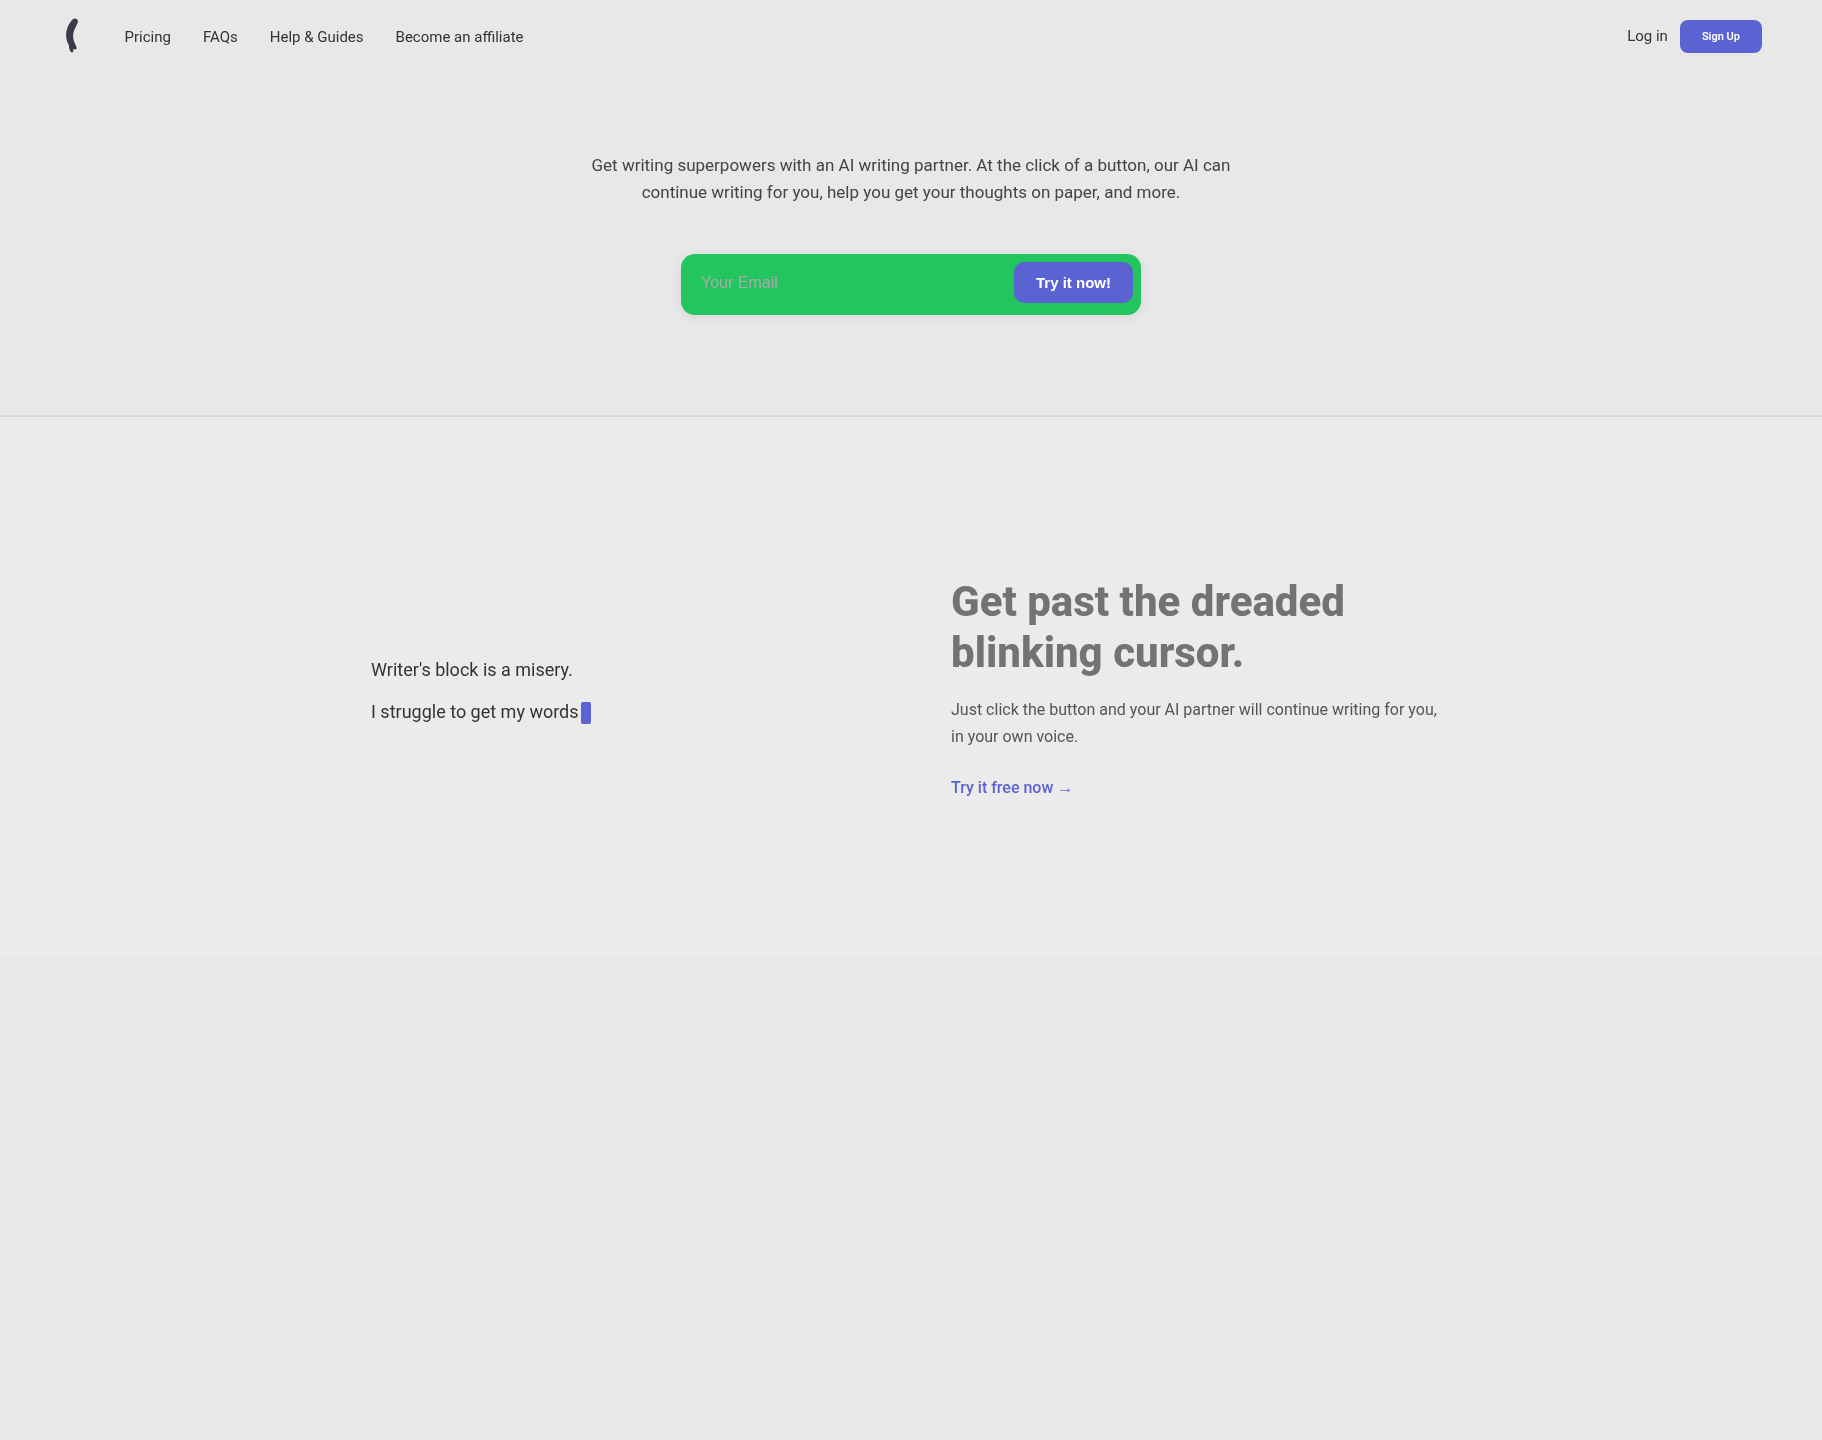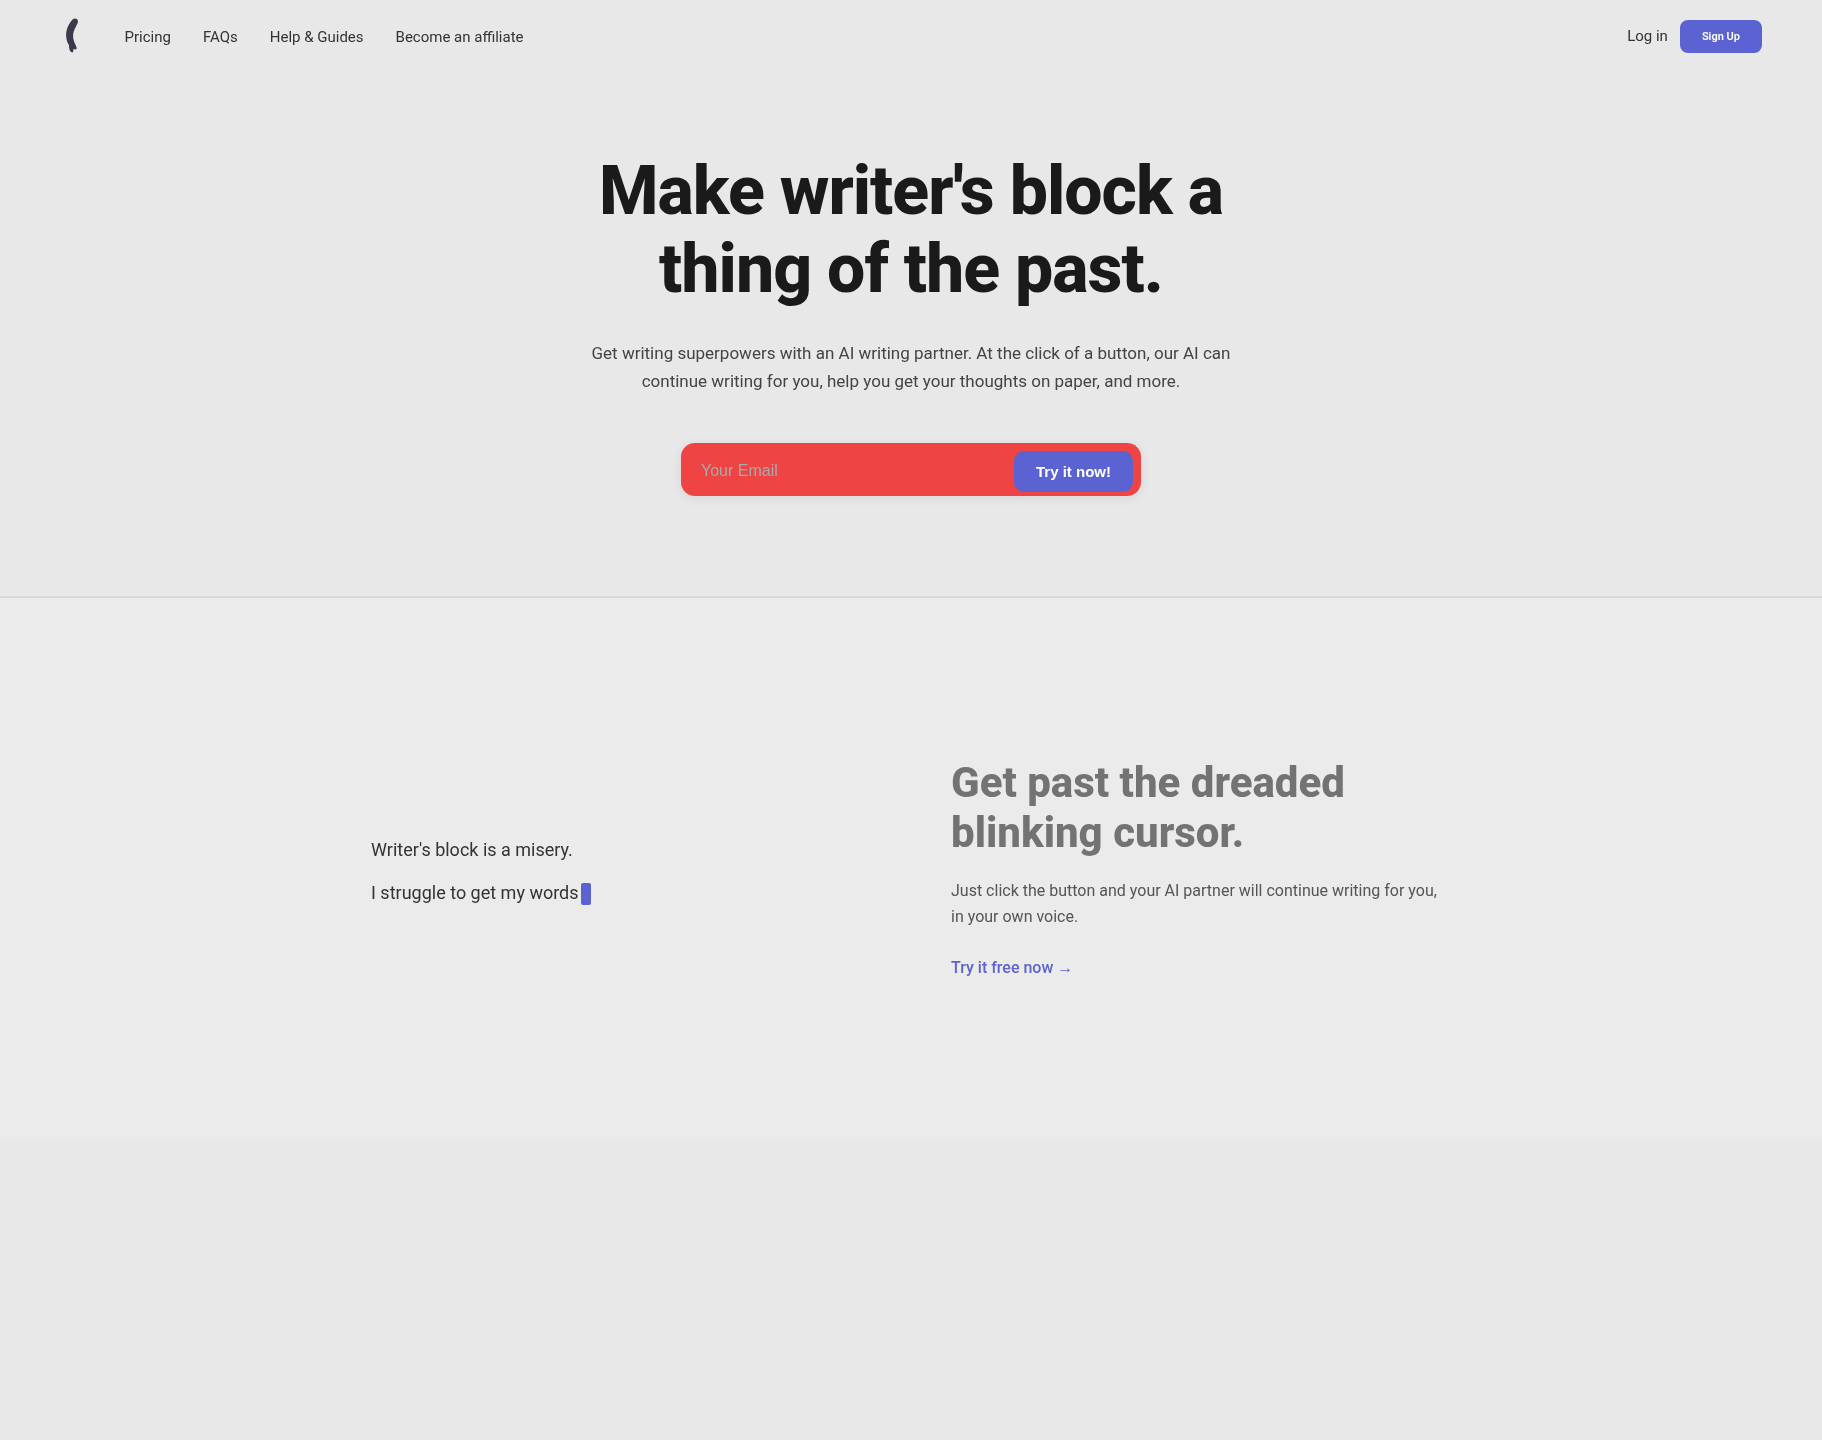--- a/index.html
+++ b/index.html
@@ -99,23 +99,23 @@
       max-width: 680px;
       margin: 0 auto 48px;
       line-height: 1.6;
     }
 
     .hero-form {
       display: flex;
       align-items: center;
       max-width: 460px;
       margin: 0 auto;
-      background: #ef4444;
+      background: #22c55e;
       border-radius: 14px;
-      padding: 8px 8px 4px 20px;
+      padding: 8px 8px 12px 20px;
       box-shadow: 0 2px 12px rgba(0,0,0,0.08);
     }
 
     .hero-form input {
       flex: 1;
       border: none;
       outline: none;
       font-size: 16px;
       color: #333;
       background: transparent;
@@ -221,21 +221,20 @@
     <li><a href="#">Become an affiliate</a></li>
   </ul>
 
   <div class="nav-right">
     <a href="#" class="nav-login">Log in</a>
     <a href="#" class="nav-signup">Sign Up</a>
   </div>
 </nav>
 
 <section class="hero">
-  <h1>Make writer's block a thing of the past.</h1>
   <p>Get writing superpowers with an AI writing partner. At the click of a button, our AI can continue writing for you, help you get your thoughts on paper, and more.</p>
 
   <div class="hero-form">
     <input type="email" placeholder="Your Email" style="">
     <button>Try it now!</button>
   </div>
 </section>
 
 <div class="section-divider"></div>
 

